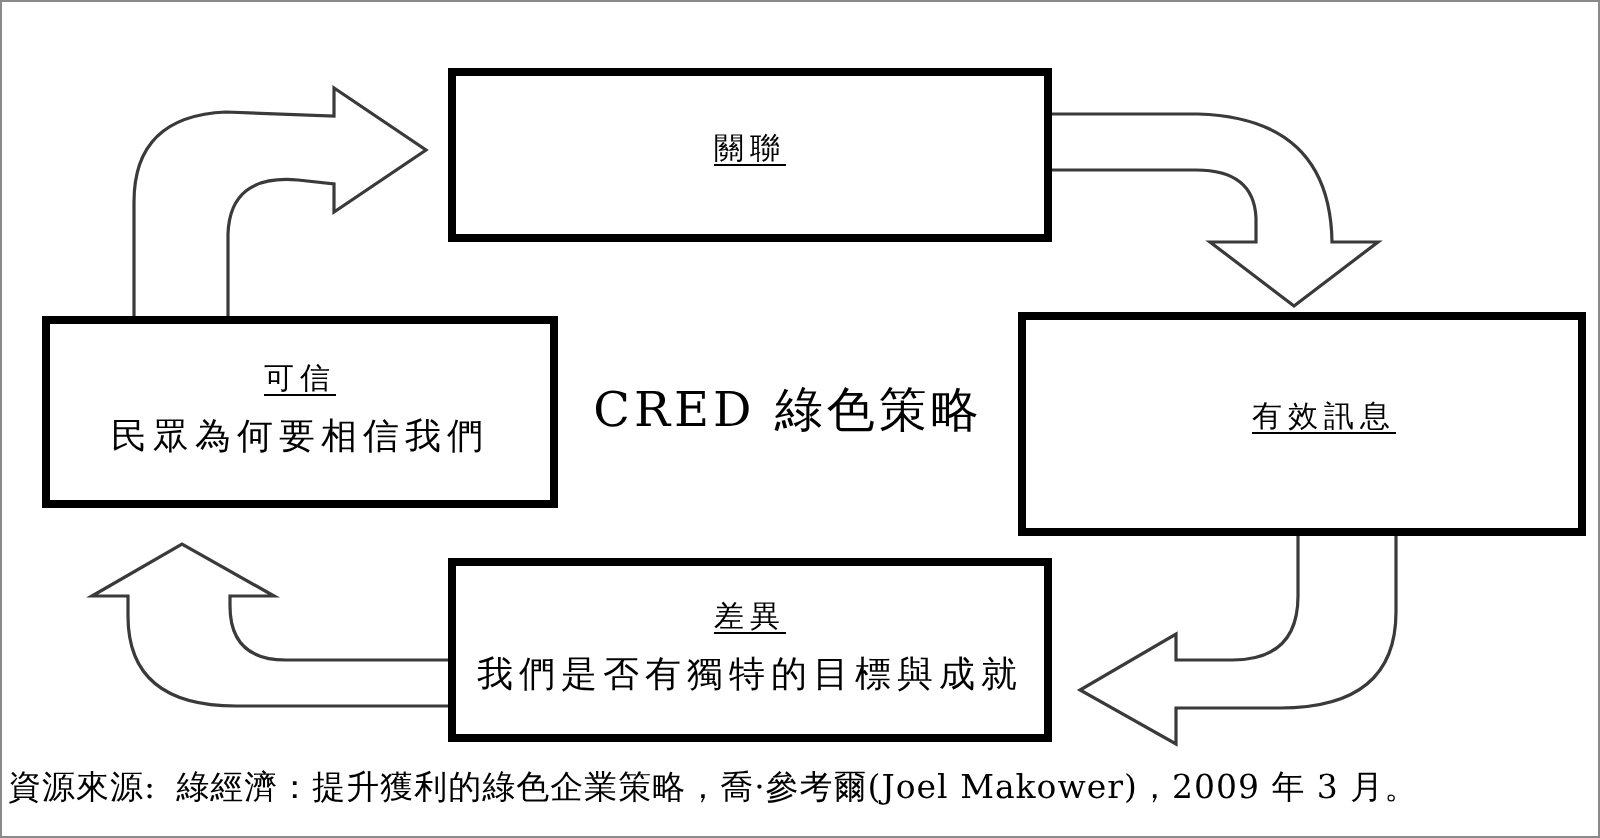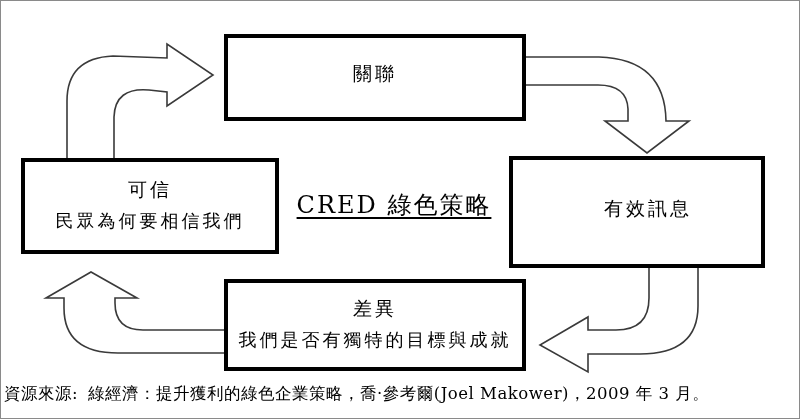--- a/index.html
+++ b/index.html
@@ -9,31 +9,31 @@
     border:1px solid #8a8a8a;box-sizing:border-box;overflow:hidden;
   }
   .arrow-layer{position:absolute;left:0;top:0;width:800px;height:419px;z-index:1;}
   .arrow-layer path{fill:#ffffff;stroke:#3a3a3a;stroke-width:1.6;stroke-linejoin:miter;}
   .node{
     position:absolute;z-index:2;background:#ffffff;border:4px solid #000000;
     box-sizing:border-box;display:flex;flex-direction:column;justify-content:center;
     align-items:center;text-align:center;padding:2px 8px;
   }
   .node-title{
-    font-size:19px;line-height:1.25;letter-spacing:3px;
-    text-underline-offset:3px;margin-bottom:7px;
+    font-size:15px;line-height:1.25;letter-spacing:3px;
+    text-decoration:underline;text-underline-offset:3px;margin-bottom:7px;
   }
   .node-desc{font-size:18px;line-height:1.45;letter-spacing:3px;}
   .box-relevance{left:223px;top:33px;width:302px;height:87px;}
   .box-credible{left:20px;top:157px;width:258px;height:96px;}
-  .box-effective{left:508px;top:155px;width:256px;height:112px;padding-left:30px;}
+  .box-effective{left:508px;top:155px;width:284px;height:112px;padding-left:30px;}
   .box-difference{left:223px;top:278px;width:302px;height:92px;}
   .center-title{
     position:absolute;z-index:2;left:283px;top:188px;width:220px;text-align:center;
-    font-size:24px;letter-spacing:2px;text-decoration:underline;text-underline-offset:4px;
+    font-size:24px;letter-spacing:2px;text-underline-offset:4px;
   }
   .caption{
     position:absolute;z-index:2;left:3px;top:382px;width:796px;
     font-size:16.5px;letter-spacing:0.5px;white-space:nowrap;
   }
   .caption .cap-label{margin-right:10px;}
 </style>
 </head>
 <body>
 

